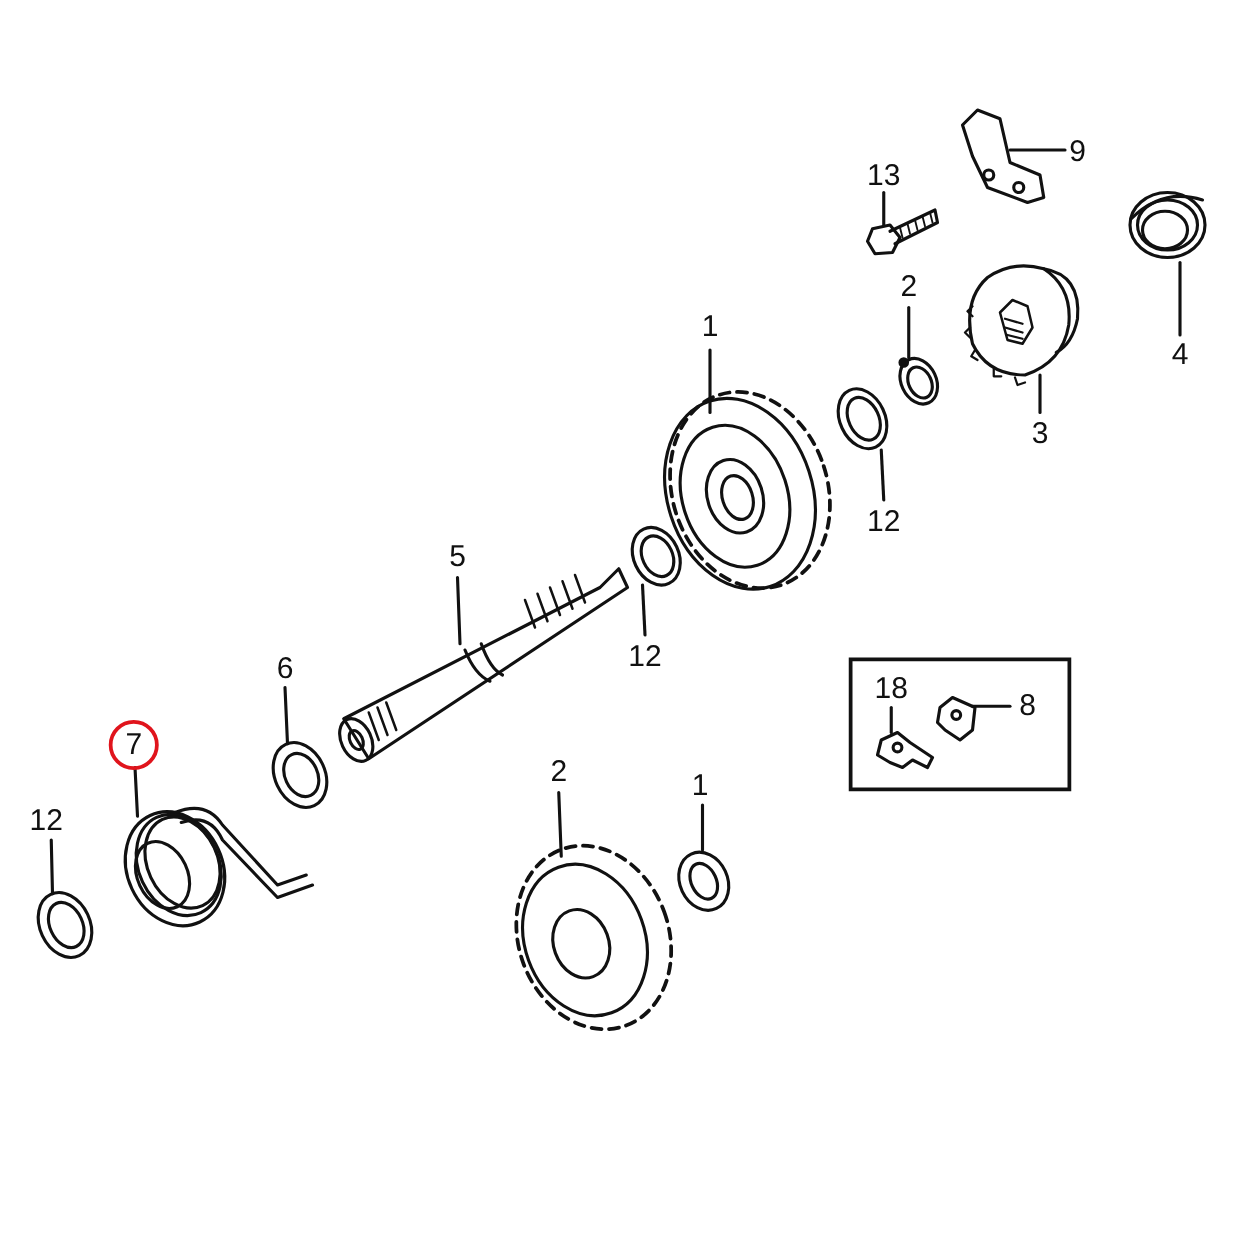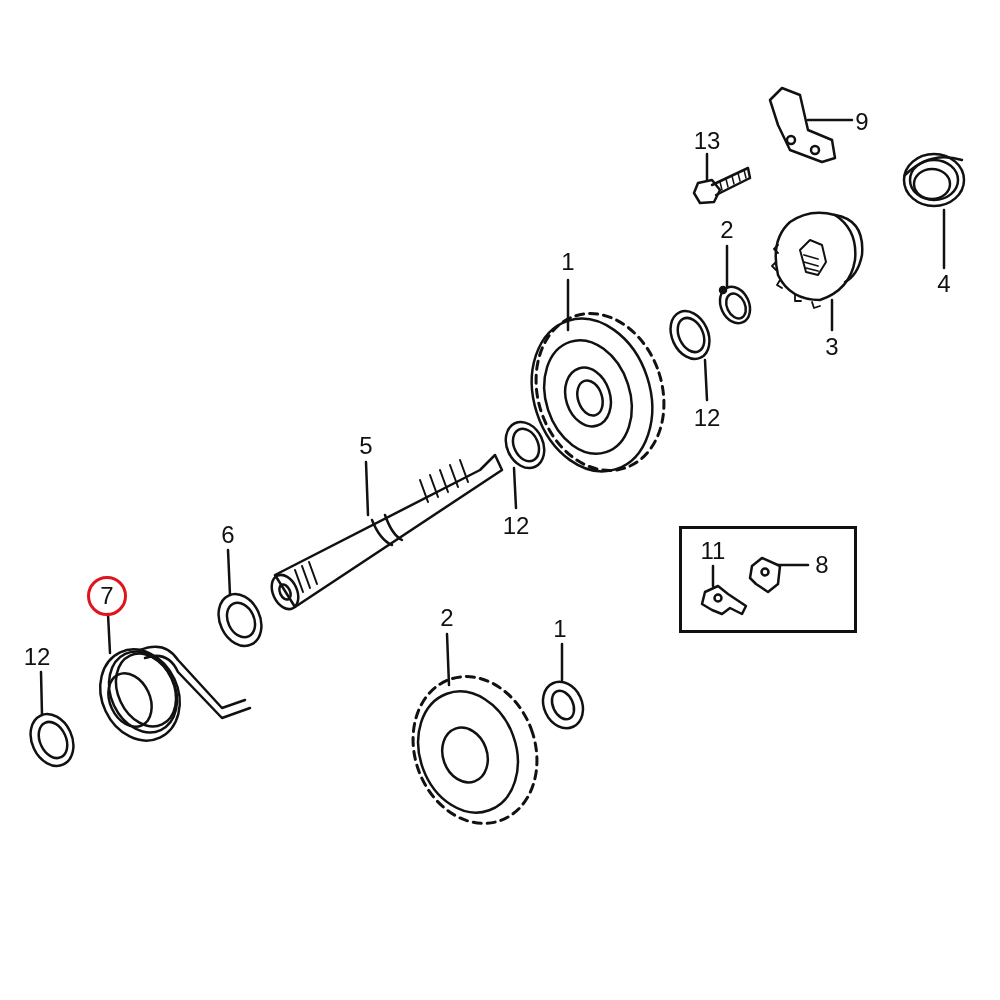--- a/index.html
+++ b/index.html
@@ -141,20 +141,20 @@
   
   <div class="lbl" style="left:568px; top:262px;">1</div>
   <div class="lbl" style="left:447px; top:618px;">2</div>
   <div class="lbl" style="left:832px; top:347px;">3</div>
   <div class="lbl" style="left:944px; top:284px;">4</div>
   <div class="lbl" style="left:366px; top:446px;">5</div>
   <div class="lbl" style="left:228px; top:535px;">6</div>
   <div class="lbl" style="left:107px; top:596px;">7</div>
   <div class="lbl" style="left:822px; top:565px;">8</div>
   <div class="lbl" style="left:862px; top:122px;">9</div>
-  <div class="lbl" style="left:713px; top:551px;">11</div>
+  <div class="lbl" style="left:713px; top:551px;">18</div>
   <div class="lbl" style="left:560px; top:629px;">1</div>
   <div class="lbl" style="left:37px; top:657px;">12</div>
   <div class="lbl" style="left:516px; top:526px;">12</div>
   <div class="lbl" style="left:707px; top:418px;">12</div>
   <div class="lbl" style="left:707px; top:141px;">13</div>
   <div class="lbl" style="left:727px; top:230px;">2</div>
 </div>
 
 </body></html>

